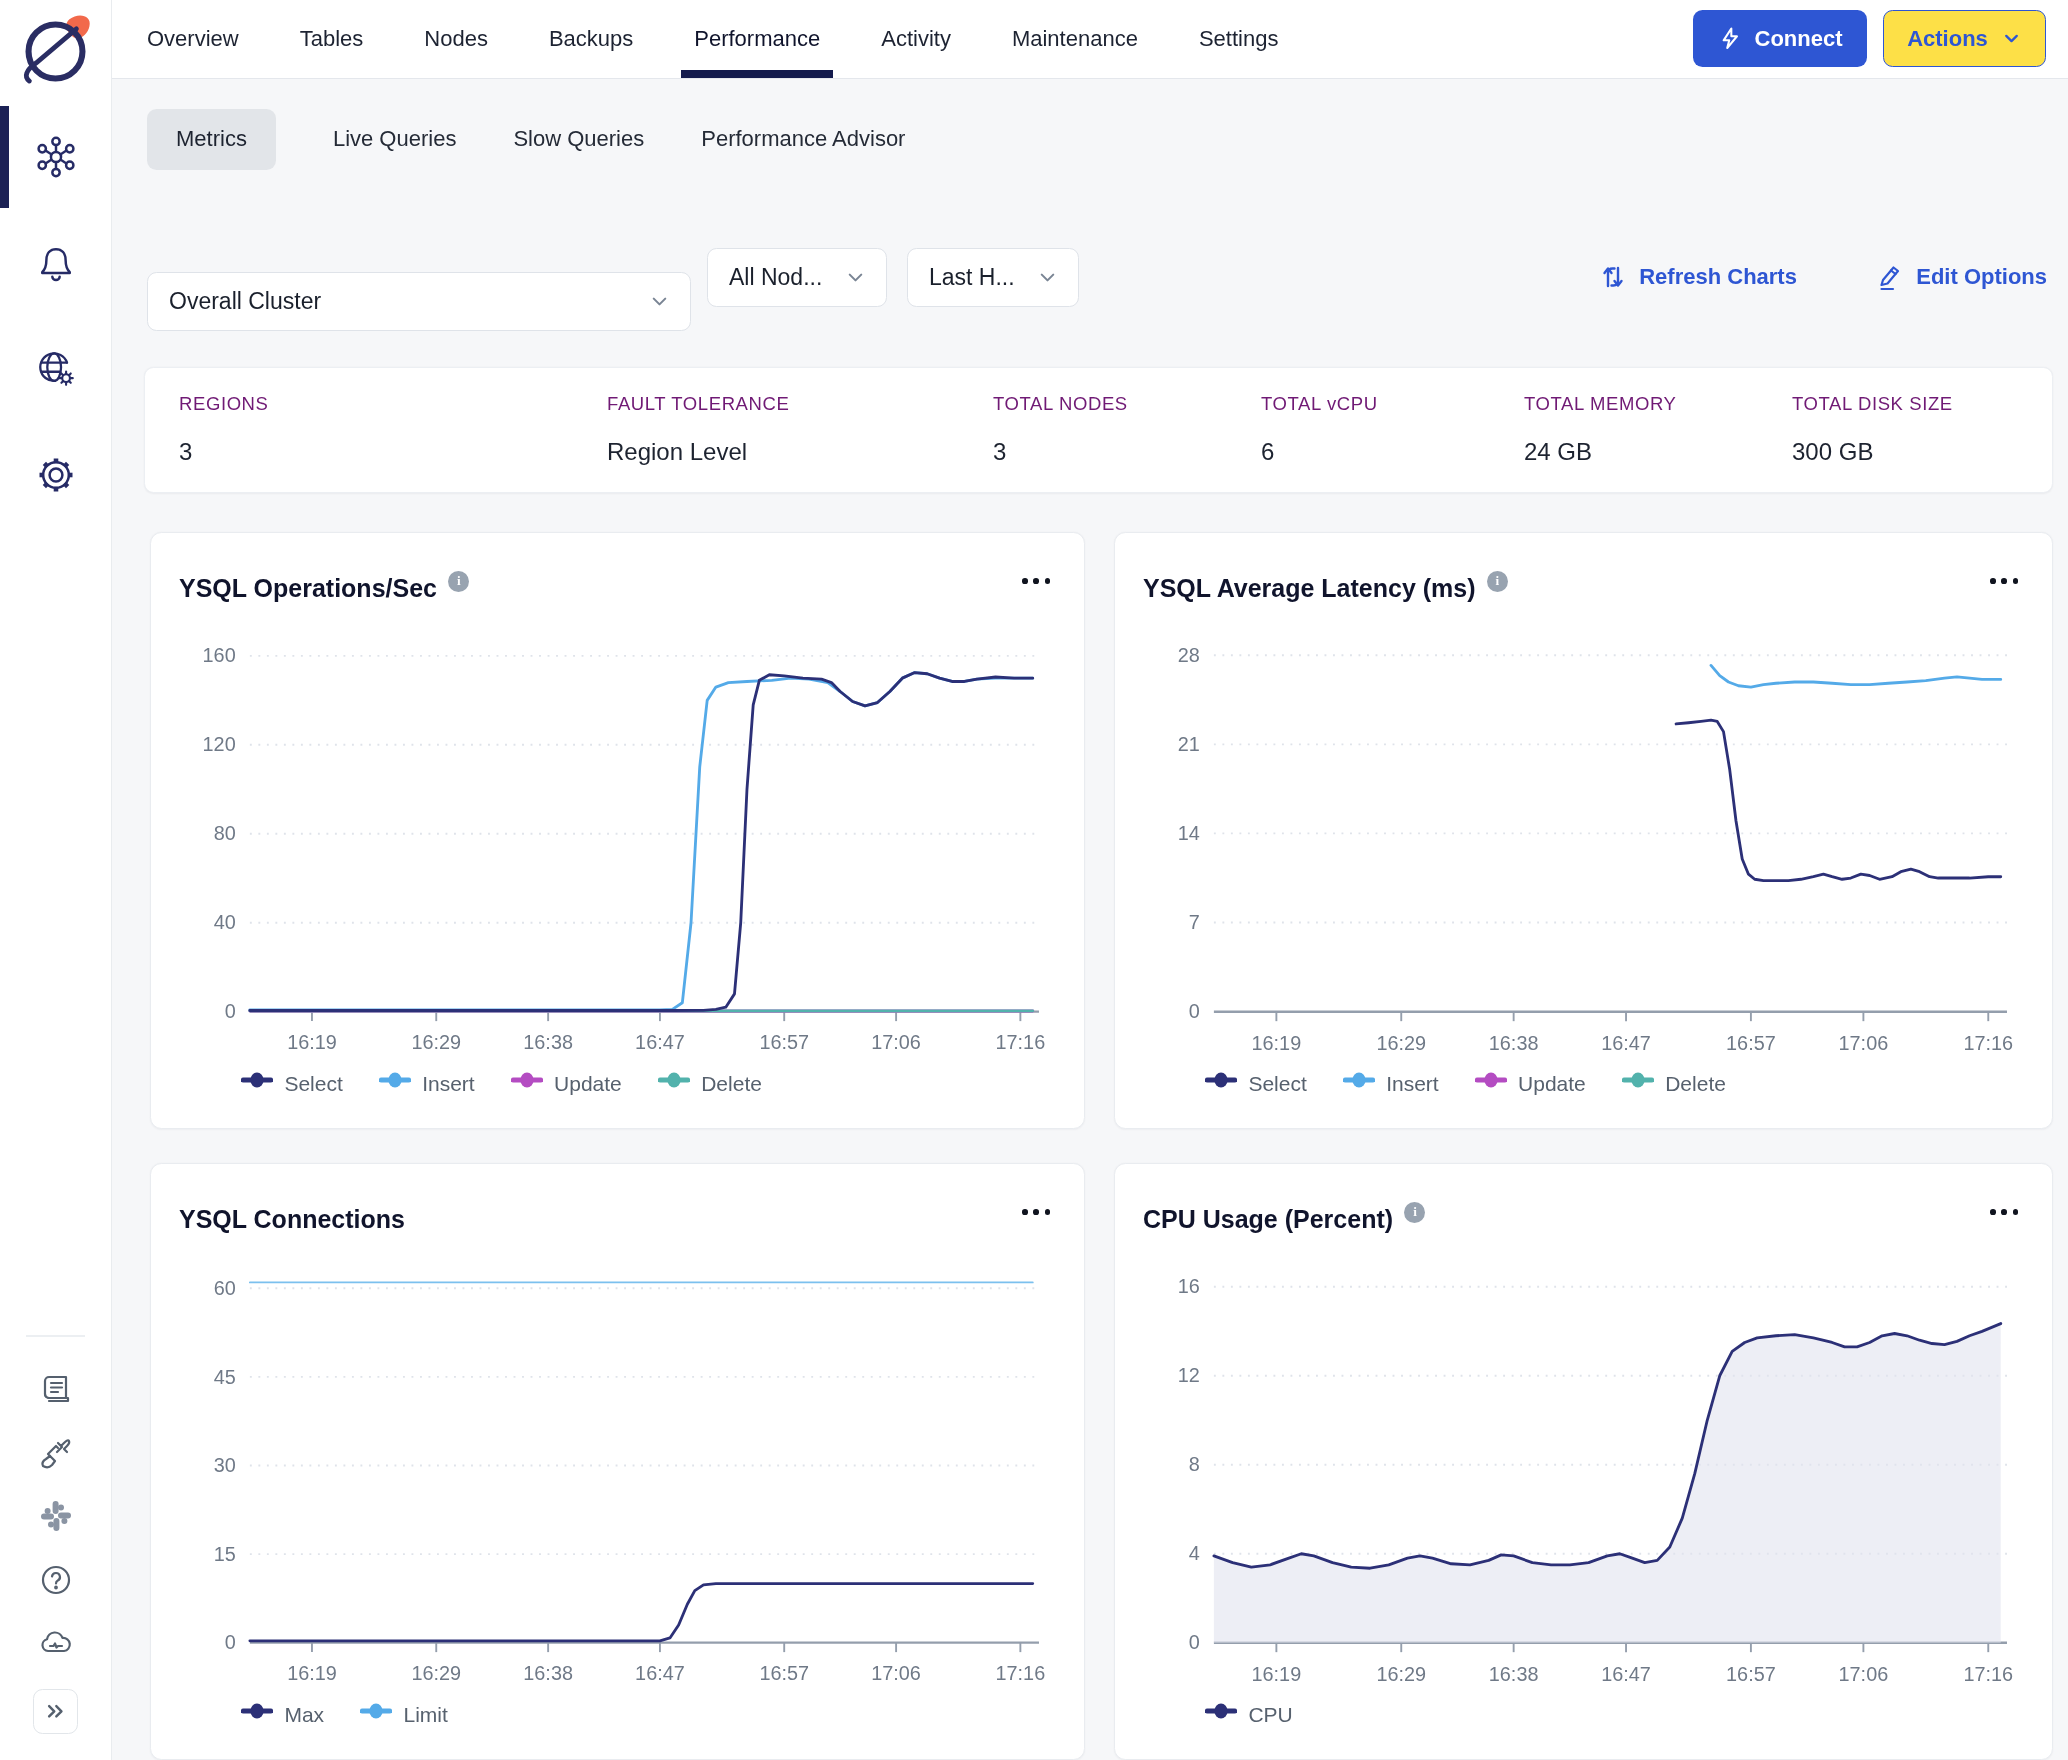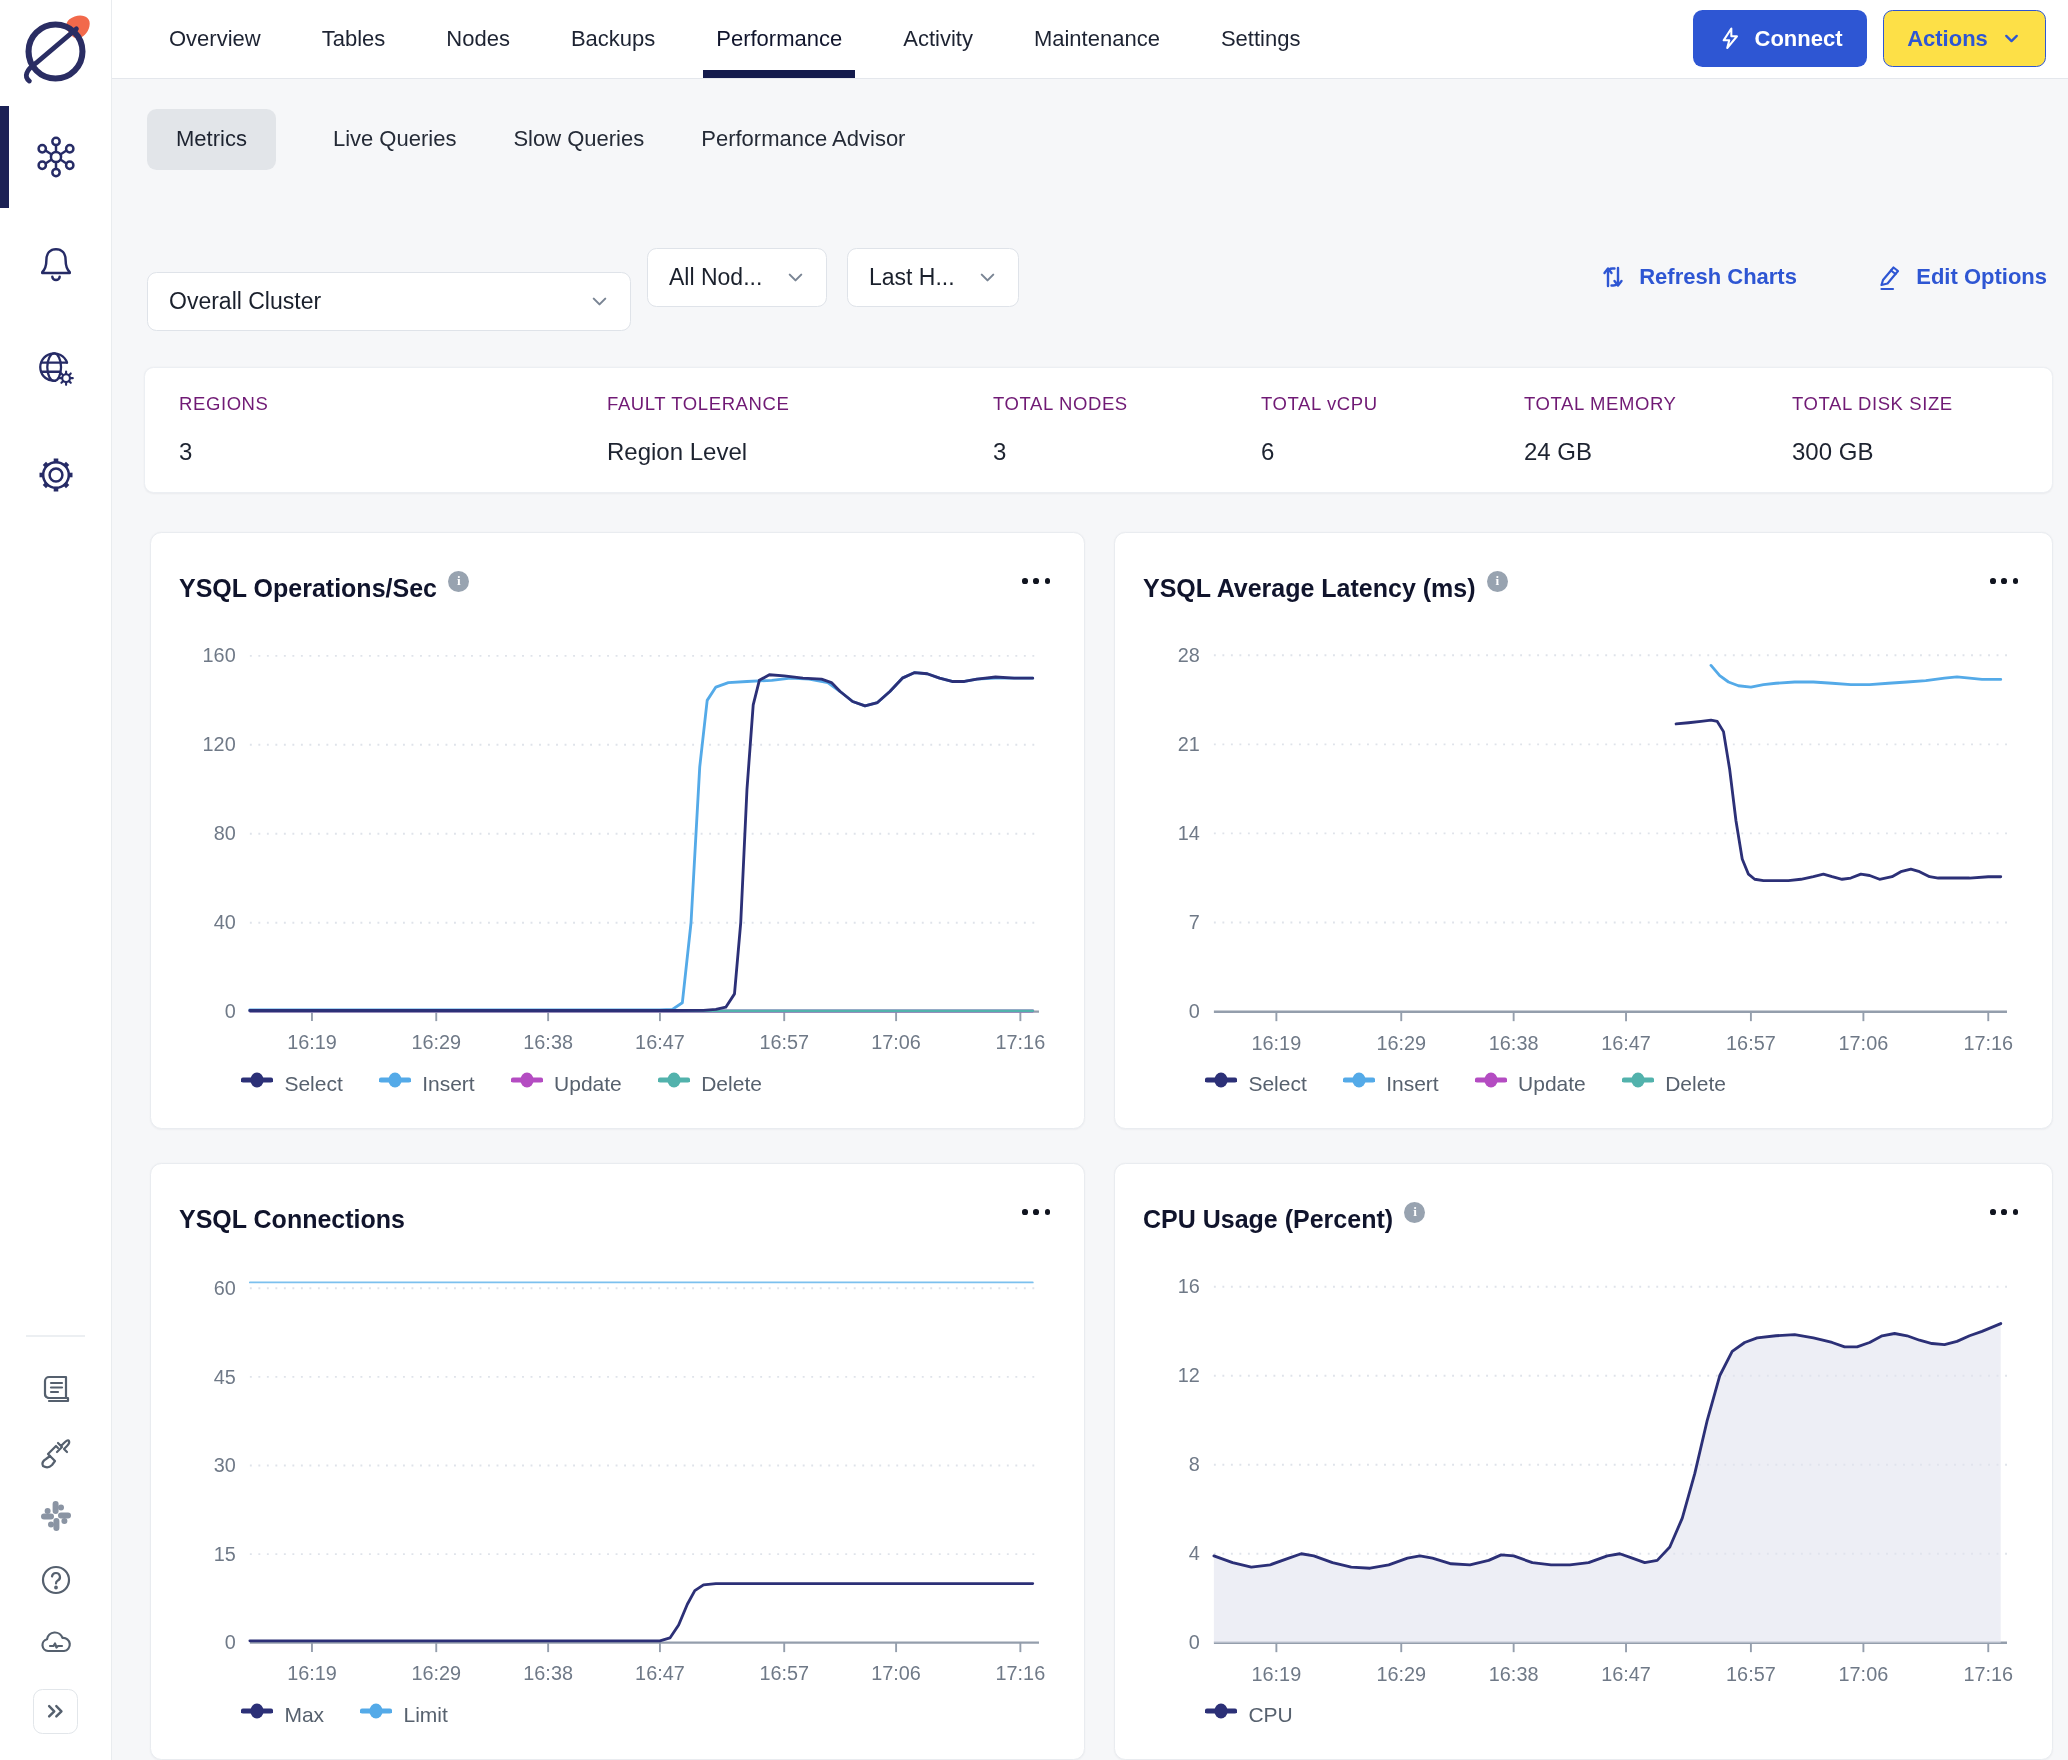--- a/index.html
+++ b/index.html
@@ -14,35 +14,35 @@
   .active-bar { position:absolute; left:0; top:106px; width:8.5px; height:102px; background:#1c2155; }
   .side-bottom { margin-top:auto; display:flex; flex-direction:column; align-items:center; gap:27.4px; padding-bottom:26.5px; width:100%; }
   .side-divider { width:59px; height:1.9px; background:#eceff2; margin-bottom:7.6px; }
   .side-icon.small { width:36px; height:36px; }
   .expand-btn { width:45px; height:45px; border:1.9px solid #e2e6ea; border-radius:9.5px; display:flex; align-items:center; justify-content:center; background:#fff; cursor:pointer; }
 
   
   .main { flex:1; display:flex; flex-direction:column; min-width:0; }
 
   .topnav { height:95px; background:#fff; border-bottom:0.9px solid #e4e7ec; display:flex; align-items:center; padding:0 23px 0 35px; }
-  .tabs { display:flex; gap:61px; height:100%; align-items:center;margin-left:22px; }
+  .tabs { display:flex; gap:61px; height:100%; align-items:center; }
   .tab { font-size:22px; color:#1d2332; cursor:pointer; height:100%; display:flex; align-items:center; position:relative; }
   .tab.active { color:#10142c; }
   .tab.active::after { content:""; position:absolute; left:-13.2px; right:-13.2px; bottom:0; height:7.6px; background:#141b4d; }
   .nav-actions { margin-left:auto; display:flex; gap:16px; align-items:center; }
   .btn-connect { height:57px; padding:0 24.6px; background:#2e56d3; border:none; border-radius:9.5px; color:#fff; font-size:22px; font-weight:bold; display:flex; align-items:center; gap:12px; cursor:pointer; font-family:inherit; }
   .btn-actions { height:57px; padding:0 23px; background:#fde047; border:1.9px solid #2e56d3; border-radius:9.5px; color:#2e56d3; font-size:22px; font-weight:bold; display:flex; align-items:center; gap:13.2px; cursor:pointer; font-family:inherit; }
 
   .subtabs { display:flex; align-items:center; margin:30px 0 0 35px; gap:57px; height:61px; }
   .subtab { font-size:22px; color:#252b37; cursor:pointer; }
   .subtab.pill { background:#e2e5e9; border-radius:9.5px; height:61px; display:flex; align-items:center; padding:0 29px; color:#1d2330; }
 
   .filters { display:flex; align-items:center; margin:54px 22px 0 35px; }
   .select { height:59px; background:#fff; border:0.9px solid #dfe3e9; border-radius:9.5px; display:flex; align-items:center; justify-content:space-between; padding:0 19px 0 21px; font-size:23px; color:#1a202c; cursor:pointer; }
-  .sel-cluster { width:484px;margin-top:48px; }
+  .sel-cluster { width:544px;margin-top:48px; }
   .sel-nodes  { width:180px; margin-left:16px; }
   .sel-time   { width:172px; margin-left:20px; }
   .filter-links { margin-left:auto; display:flex; gap:79px; align-items:center; }
   .tool-link { display:flex; align-items:center; gap:12.3px; color:#2e56d3; font-size:22px; font-weight:bold; cursor:pointer; }
 
   .stats-card { margin:36px 16px 0 32px; background:#fff; border:0.9px solid #eceff3; border-radius:9.5px; box-shadow:0 0.9px 1.9px rgba(16,24,40,.05); height:142px; display:flex; padding:25.6px 34px; }
   .stat { display:flex; flex-direction:column; }
   .stat .lbl { font-size:18.5px; color:#701a75; letter-spacing:0.6px; }
   .stat .val { font-size:24px; color:#1d2330; margin-top:23px; }
   .stat:nth-child(1){width:428px;} .stat:nth-child(2){width:386px;} .stat:nth-child(3){width:268px;}

